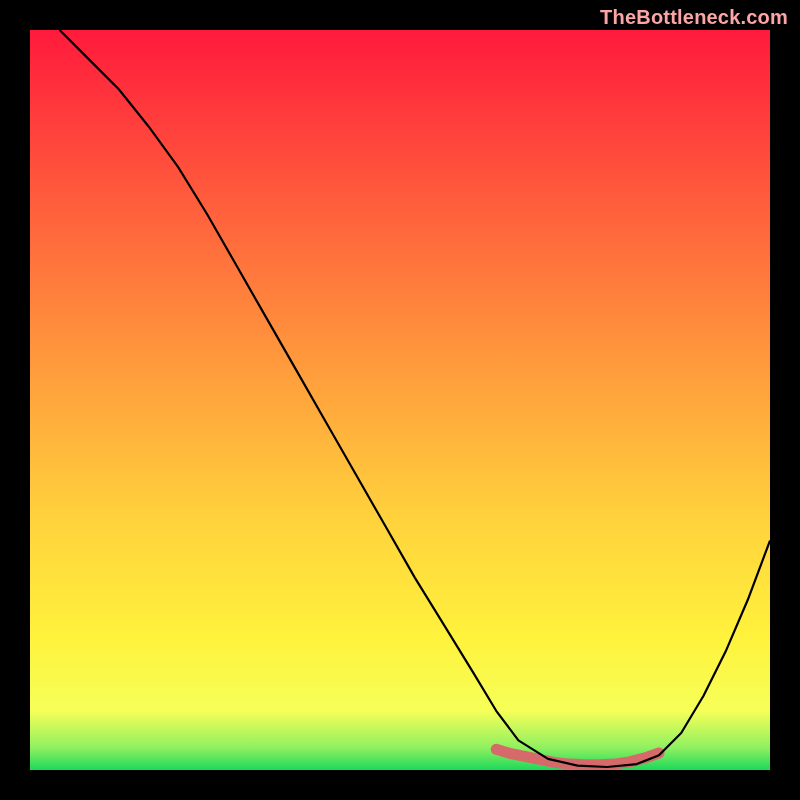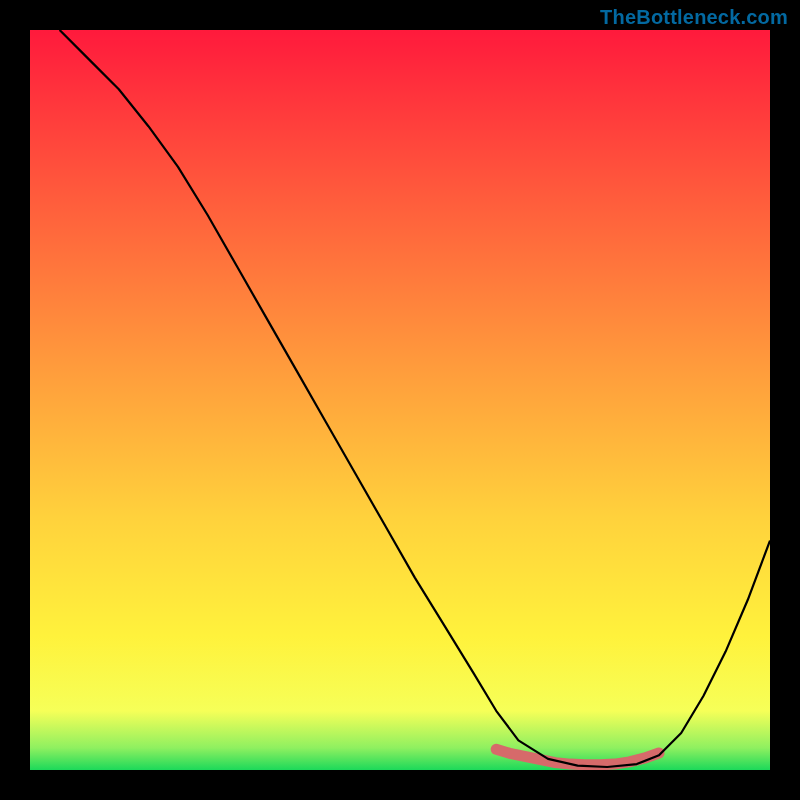--- a/index.html
+++ b/index.html
@@ -8,21 +8,21 @@
     width: 800px;
     height: 800px;
     background: #000000;
     font-family: Arial, Helvetica, sans-serif;
     overflow: hidden;
   }
   .watermark {
     position: absolute;
     top: 6px;
     right: 12px;
-    color: #0369a1;
+    color: #fca5a5;
     font-size: 20px;
     font-weight: 600;
     letter-spacing: 0.2px;
   }
   .plot {
     position: absolute;
     left: 30px;
     top: 30px;
     width: 740px;
     height: 740px;

